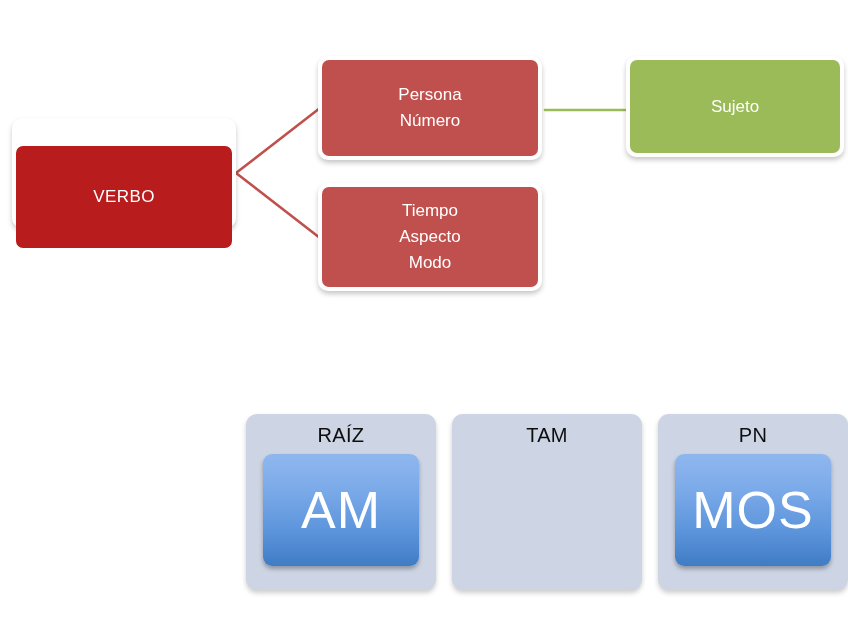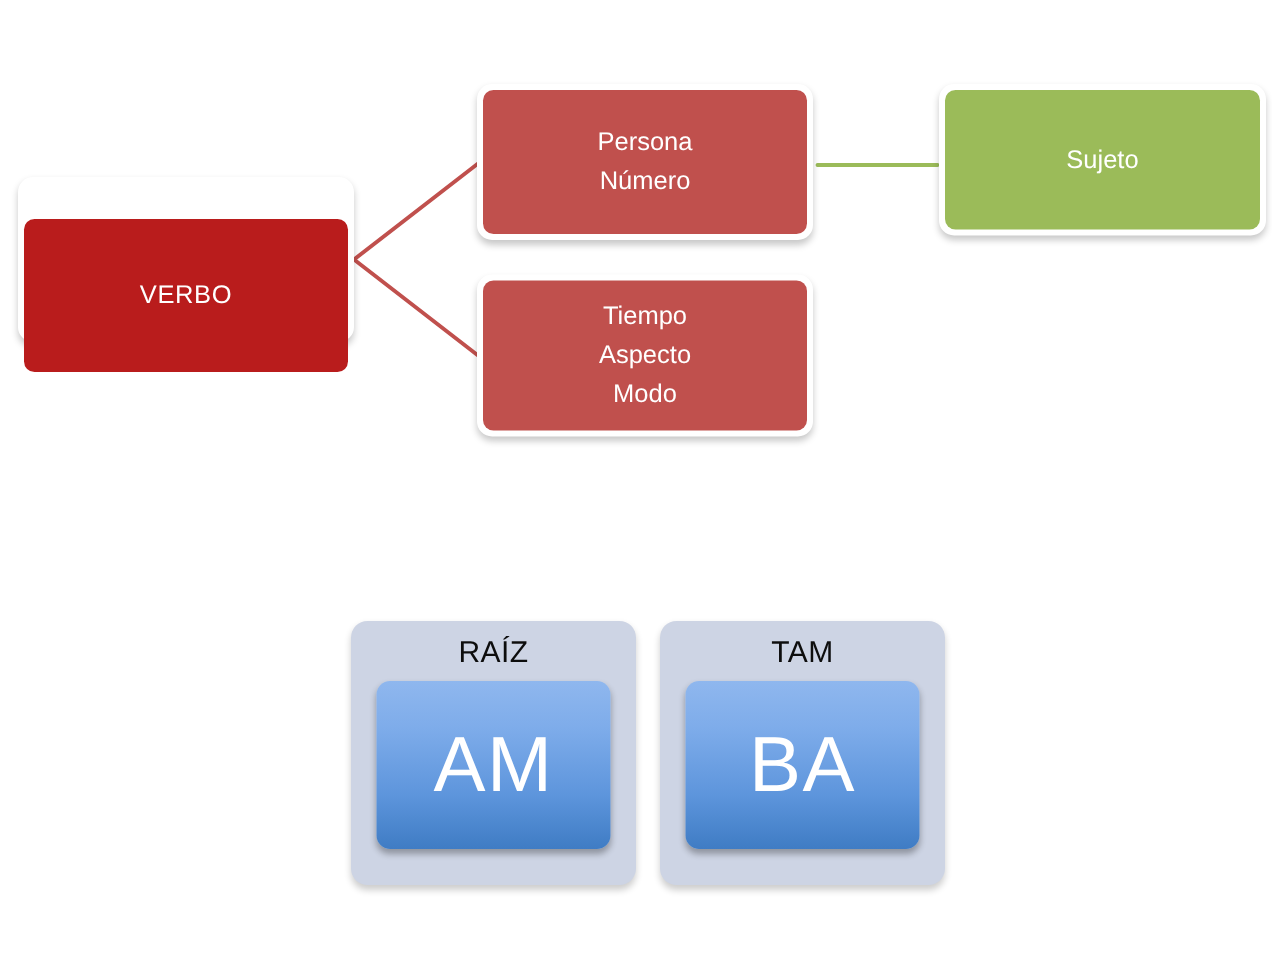--- a/index.html
+++ b/index.html
@@ -86,21 +86,21 @@
   }
 
   
   #morph-row {
     position: absolute;
     left: 0;
     top: 414px;
     width: 848px;
     height: 186px;
     display: flex;
-    justify-content: center;
+    justify-content: flex-end;
   }
   .morph {
     position: relative;
     box-sizing: border-box;
     width: 190px;
     height: 176px;
     margin-left: 16px;
     border-radius: 11px;
     background: #CDD4E4;
     box-shadow: 0 3px 5px rgba(0,0,0,0.20);
@@ -181,21 +181,24 @@
     <div class="morph">
       <div class="morph-label">RAÍZ</div>
       <div class="morph-chip">
         <span class="morph-chip-text">AM</span>
       </div>
     </div>
 
 
     <div class="morph">
       <div class="morph-label">TAM</div>
+    </div>
+
+    <div class="morph">
+      <div class="morph-label">PN</div>
       <div class="morph-chip">
-        <span class="morph-chip-text">BA</span>
+        <span class="morph-chip-text">MOS</span>
       </div>
     </div>
 
-
   </div>
 
 </div>
 
 </body></html>

